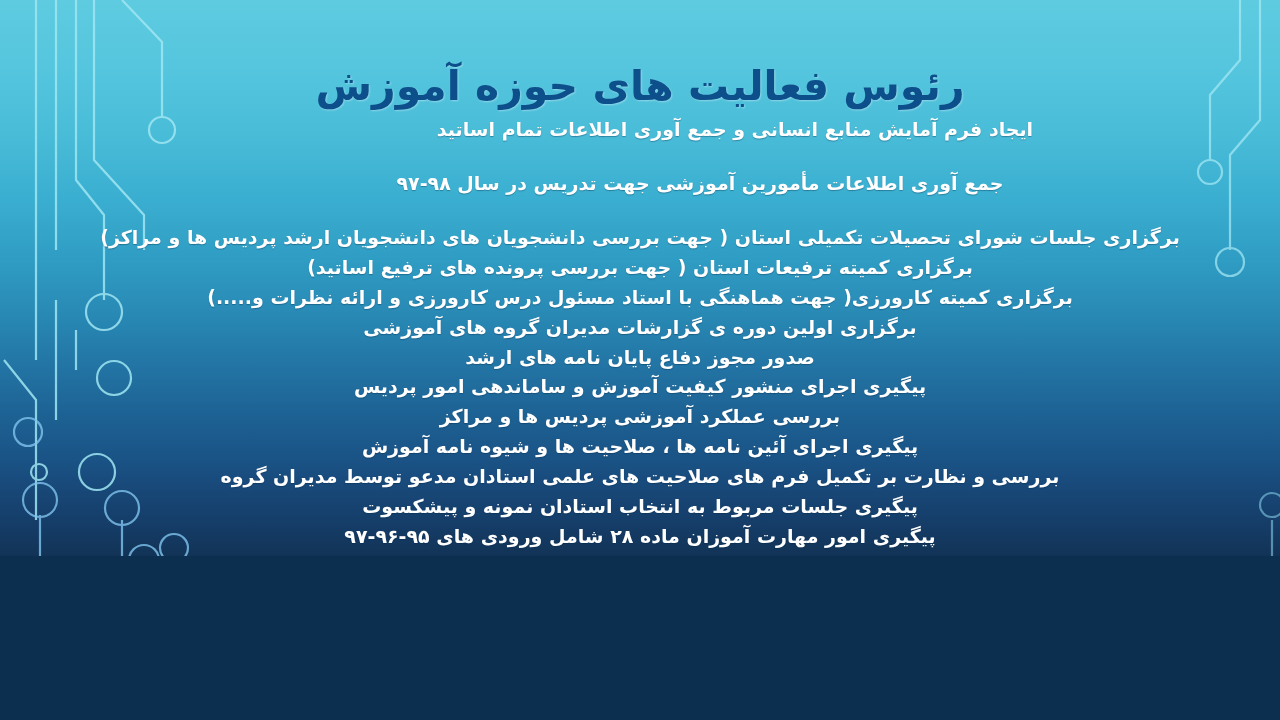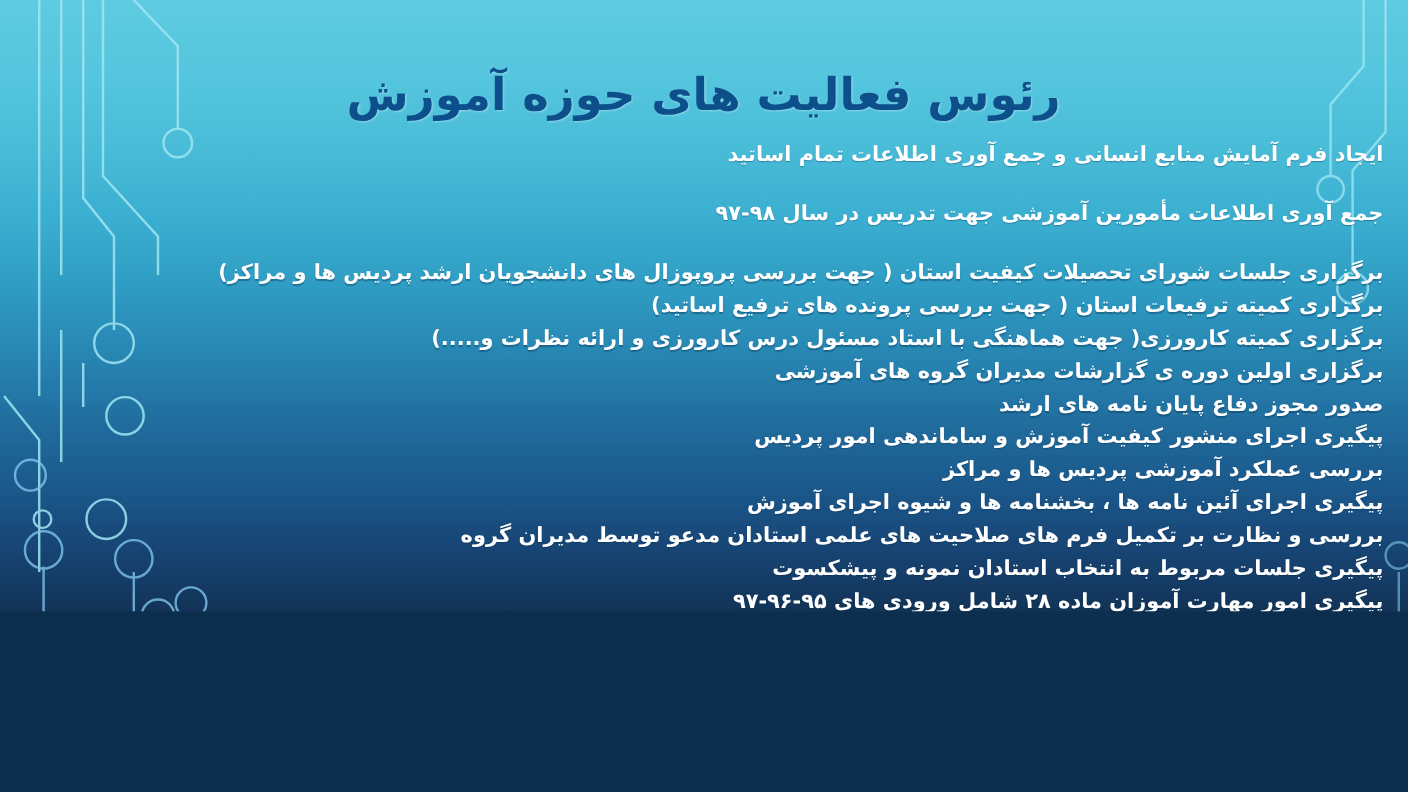--- a/index.html
+++ b/index.html
@@ -52,25 +52,25 @@
     color: #0d4f8b;
     font-size: 41px;
     font-weight: bold;
     letter-spacing: 0.5px;
     line-height: 1.25;
     text-shadow: 1px 1px 2px rgba(255,255,255,0.35);
     direction: rtl;
   }
   #bullets {
     position: absolute;
-    top: 127px;
+    top: 116px;
     right: 22px;
     left: 22px;
     direction: rtl;
-    text-align: right;
+    text-align: center;
     color: #ffffff;
     font-weight: bold;
     font-size: 19px;
     line-height: 1.47;
     text-shadow: 0 1px 1px rgba(0,40,70,0.35);
   }
   #bullets .line {
     margin: 0;
     padding: 0 0 0 0;
   }
@@ -138,26 +138,26 @@
         <circle cx="190" cy="585" r="11"></circle>
       </g>
     </svg>
   </div>
 
   <h1 id="title">رئوس فعالیت های حوزه آموزش</h1>
 
   <div id="bullets">
     <p class="line sp-lg narrow">ایجاد فرم آمایش منابع انسانی و جمع آوری اطلاعات تمام اساتید</p>
     <p class="line sp-lg narrow2">جمع آوری اطلاعات  مأمورین آموزشی جهت تدریس در سال ۹۸-۹۷</p>
-    <p class="line sp-sm">برگزاری جلسات شورای تحصیلات کیفیت استان ( جهت بررسی پروپوزال های دانشجویان ارشد پردیس ها و مراکز)</p>
+    <p class="line sp-sm">برگزاری جلسات شورای تحصیلات تکمیلی استان ( جهت بررسی دانشجویان های دانشجویان ارشد پردیس ها و مراکز)</p>
     <p class="line sp-sm">برگزاری کمیته ترفیعات استان ( جهت بررسی پرونده های ترفیع اساتید)</p>
     <p class="line sp-sm">برگزاری کمیته کارورزی( جهت هماهنگی با استاد مسئول درس کارورزی و ارائه نظرات و.....)</p>
     <p class="line sp-sm">برگزاری اولین دوره ی گزارشات مدیران گروه های آموزشی</p>
     <p class="line sp-sm">صدور مجوز دفاع پایان نامه های ارشد</p>
     <p class="line sp-sm">پیگیری اجرای منشور کیفیت آموزش و ساماندهی امور پردیس</p>
     <p class="line sp-sm">بررسی عملکرد آموزشی پردیس ها و مراکز</p>
-    <p class="line sp-sm">پیگیری اجرای آئین نامه ها ، بخشنامه ها و شیوه اجرای آموزش</p>
+    <p class="line sp-sm">پیگیری اجرای آئین نامه ها ، صلاحیت ها و شیوه نامه آموزش</p>
     <p class="line sp-sm">بررسی و نظارت بر تکمیل فرم های صلاحیت های علمی استادان مدعو توسط مدیران گروه</p>
     <p class="line sp-sm">پیگیری جلسات مربوط به انتخاب استادان نمونه و پیشکسوت</p>
     <p class="line sp-sm">پیگیری امور مهارت آموزان ماده ۲۸ شامل ورودی های ۹۵-۹۶-۹۷</p>
   </div>
 
 </div>
 
 </body></html>

